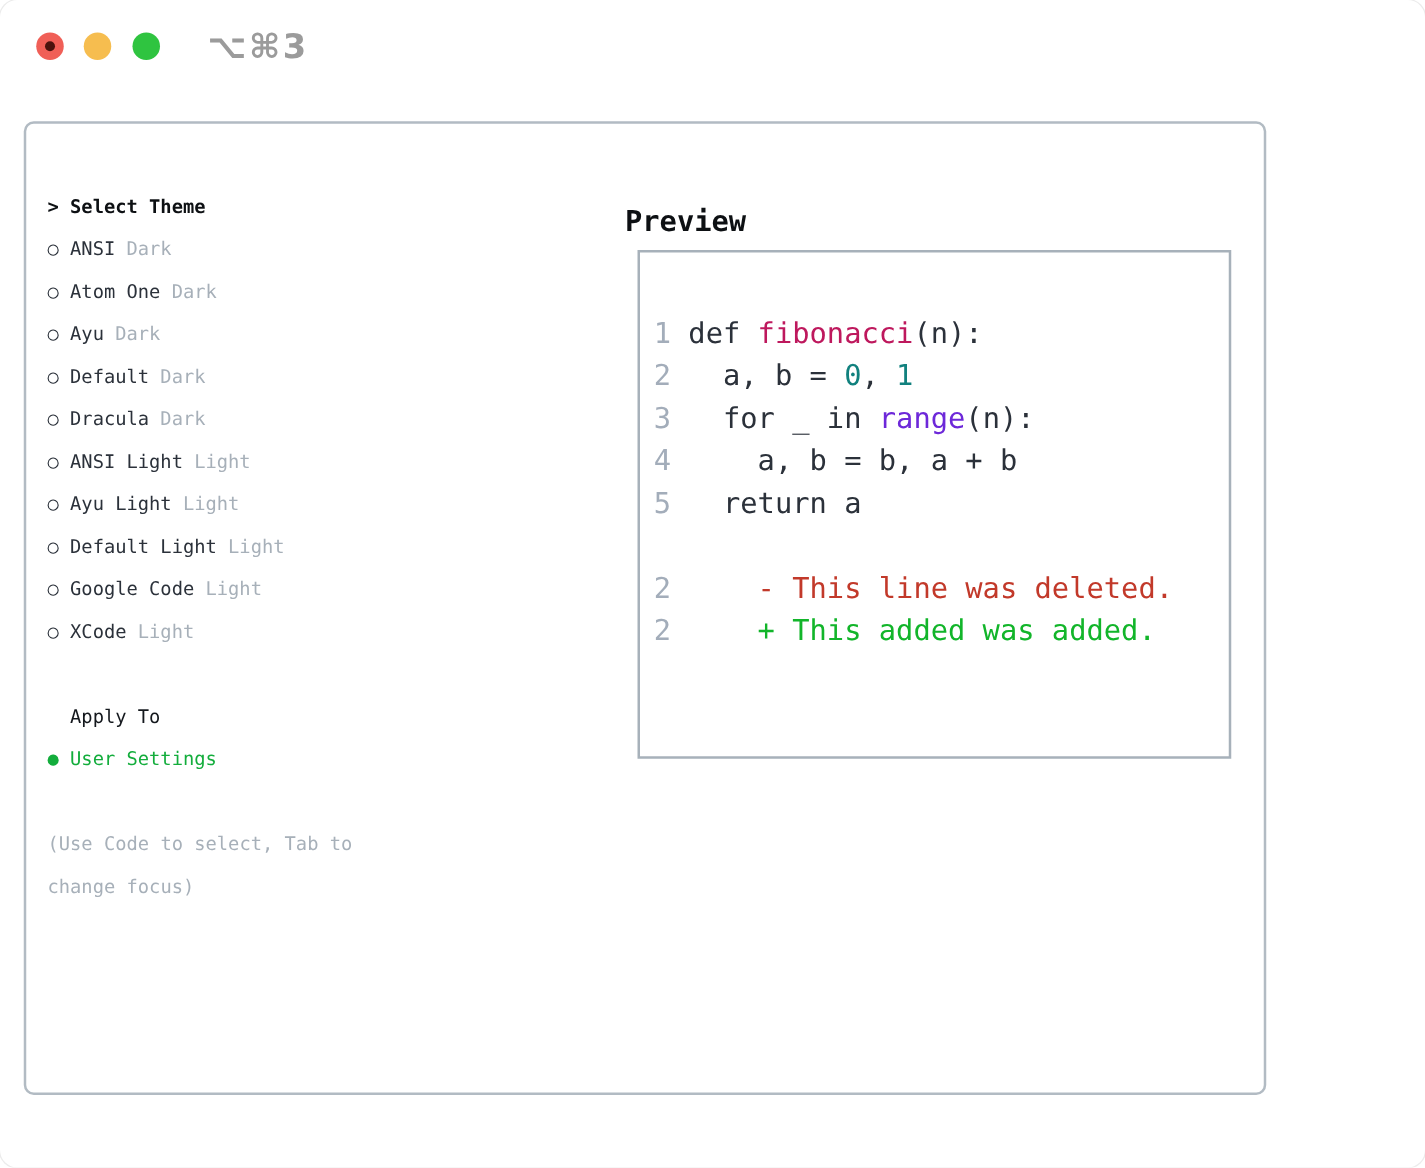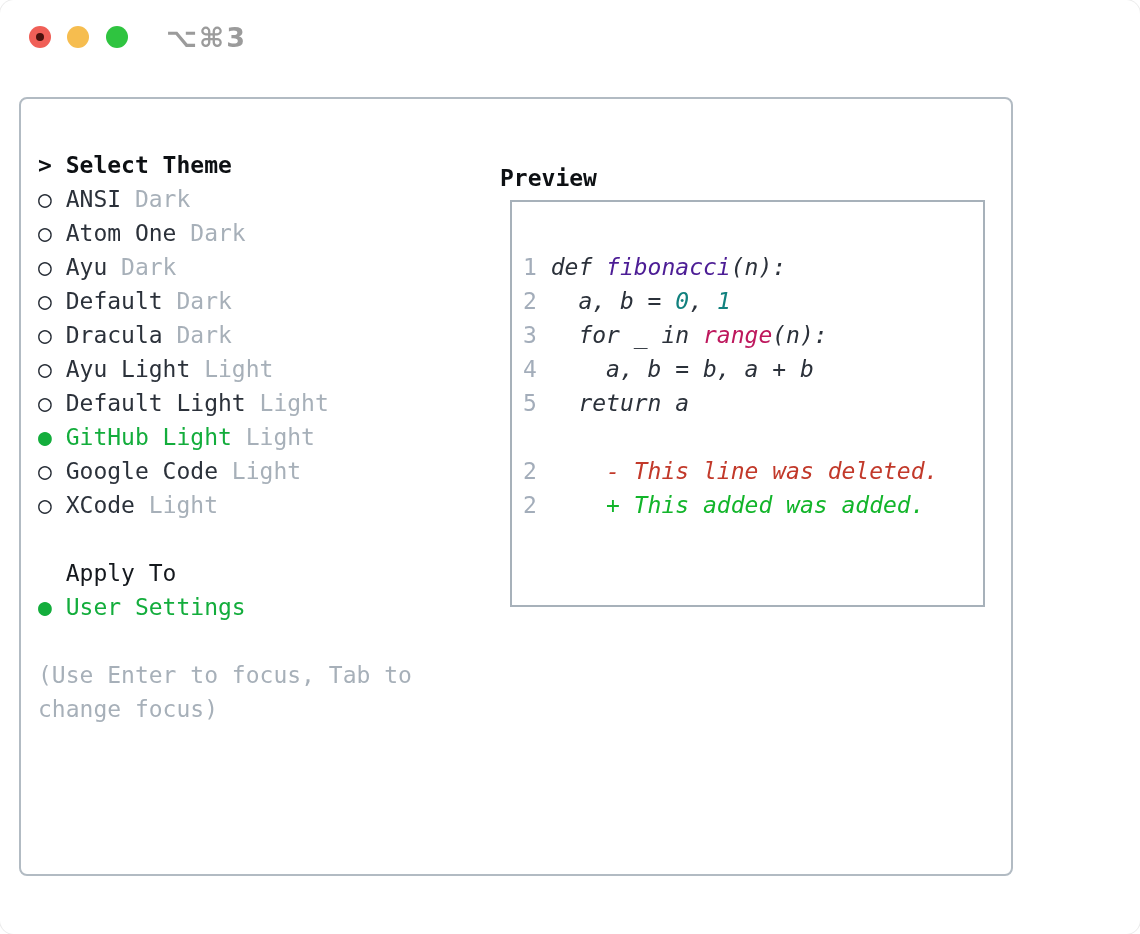--- a/index.html
+++ b/index.html
@@ -20,40 +20,40 @@
                     border-radius: 50%; background: #4a120d; }
   .win-title { position: absolute; left: 166px; top: 22px; height: 32px; line-height: 32px;
                font-family: "DejaVu Sans", "Liberation Sans", sans-serif;
                font-size: 27px; font-weight: bold; color: #9b9b9b; letter-spacing: 2px; }
 
   
   .panel { position: absolute; left: 19px; top: 97px; width: 994px; height: 779px;
            border: 2px solid #b2bbc3; border-radius: 8px; background: #ffffff; }
 
   
-  .list { position: absolute; left: 38px; top: 148px; font-size: 23px; color: #2b313a; }
+  .list { position: absolute; left: 38px; top: 148px; font-size: 15px; color: #2b313a; }
   .row { height: 34px; line-height: 34px; white-space: pre; }
   .cell { display: inline-block; width: 2ch; }
   .hdr { font-weight: bold; color: #0d1013; }
   .hdr2 { color: #14181d; }
   .variant { margin-left: 1ch; color: #a7b0b9; }
   .sel { color: #13ad3c; }
   .hint { color: #a7b0b9; }
 
   
   .preview-title { position: absolute; left: 500px; top: 148px; height: 34px; line-height: 34px;
                    font-size: 23px; font-weight: bold; color: #0d1013; margin-top: 13px; }
   .preview-box { position: absolute; left: 510px; top: 200px; width: 475px; height: 407px;
                  border: 2px solid #a7b1ba; background: #ffffff;
                  padding: 48px 0 0 11px; font-size: 23px; }
   .code-row { height: 34px; line-height: 34px; white-space: pre; color: #2b313a; }
   .lnum { display: inline-block; width: 2ch; color: #a3adba; }
-  .seg { white-space: pre; font-style: italic; }
-  .fn   { color: #4c1d95; }
-  .bi   { color: #be185d; }
+  .seg { white-space: pre; }
+  .fn   { color: #be185d; }
+  .bi   { color: #6d28d9; }
   .lit  { color: #11817e; }
   .ctx  { color: #8b949c; }
   .del  { color: #c2392a; }
   .add  { color: #12b52a; }
 </style>
 </head>
 <body>
 
 <div class="screen">
 
@@ -69,34 +69,34 @@
   <div class="panel"></div>
 
   <div class="list">
     <div class="row hdr"><span class="cell">&gt;</span><span>Select Theme</span></div>
 
     <div class="row"><span class="cell">○</span><span>ANSI</span><span class="variant">Dark</span></div>
     <div class="row"><span class="cell">○</span><span>Atom One</span><span class="variant">Dark</span></div>
     <div class="row"><span class="cell">○</span><span>Ayu</span><span class="variant">Dark</span></div>
     <div class="row"><span class="cell">○</span><span>Default</span><span class="variant">Dark</span></div>
     <div class="row"><span class="cell">○</span><span>Dracula</span><span class="variant">Dark</span></div>
+    <div class="row"><span class="cell">○</span><span>ANSI Light</span><span class="variant">Light</span></div>
     <div class="row"><span class="cell">○</span><span>Ayu Light</span><span class="variant">Light</span></div>
     <div class="row"><span class="cell">○</span><span>Default Light</span><span class="variant">Light</span></div>
-    <div class="row sel"><span class="cell sel">●</span><span class="sel">GitHub Light</span><span class="variant">Light</span></div>
     <div class="row"><span class="cell">○</span><span>Google Code</span><span class="variant">Light</span></div>
     <div class="row"><span class="cell">○</span><span>XCode</span><span class="variant">Light</span></div>
 
     <div class="row"></div>
 
     <div class="row hdr2"><span class="cell"></span><span>Apply To</span></div>
     <div class="row sel"><span class="cell sel">●</span><span class="sel">User Settings</span></div>
 
     <div class="row"></div>
 
-    <div class="row hint">(Use Enter to focus, Tab to</div>
+    <div class="row hint">(Use Code to select, Tab to</div>
     <div class="row hint">change focus)</div>
   </div>
 
   <div class="preview-title">Preview</div>
 
   <div class="preview-box">
     <div class="code-row"><span class="lnum">1</span><span class="seg">def </span><span class="seg fn">fibonacci</span><span class="seg">(n):</span></div>
     <div class="code-row"><span class="lnum">2</span><span class="seg">  a, b = </span><span class="seg lit">0</span><span class="seg">, </span><span class="seg lit">1</span></div>
     <div class="code-row"><span class="lnum">3</span><span class="seg">  for _ in </span><span class="seg bi">range</span><span class="seg">(n):</span></div>
     <div class="code-row"><span class="lnum">4</span><span class="seg">    a, b = b, a + b</span></div>

